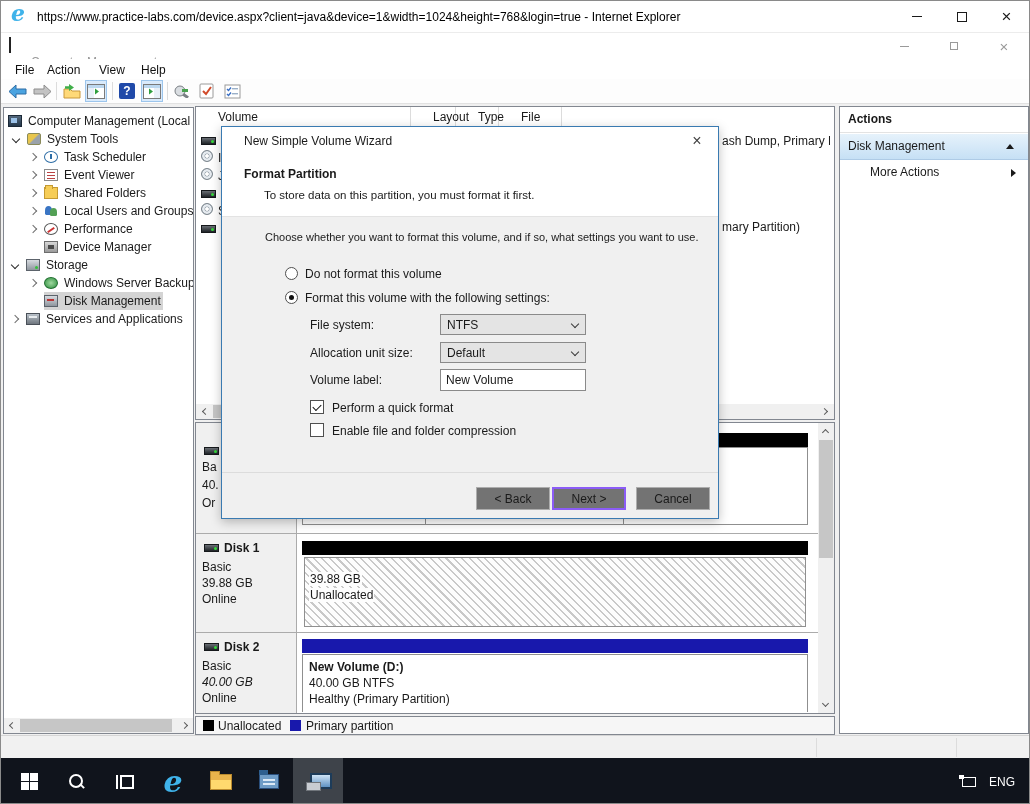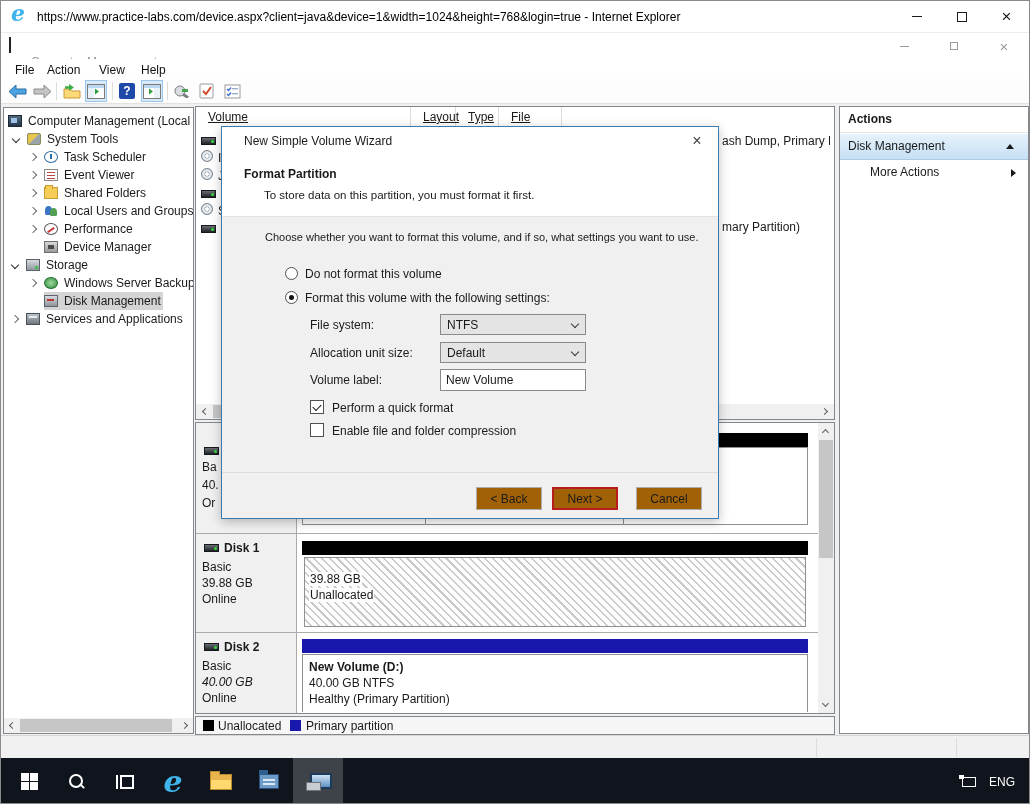--- a/index.html
+++ b/index.html
@@ -81,21 +81,21 @@
   .sb{background:#f0f0f0;}
   .sb-arrow{position:absolute;display:flex;align-items:center;justify-content:center;width:15px;height:15px;}
   .schev{display:inline-block;width:5px;height:5px;border-right:1.3px solid #5a5a5a;border-bottom:1.3px solid #5a5a5a;}
   .schev.left{transform:rotate(135deg);margin-left:2px;}
   .schev.right{transform:rotate(-45deg);margin-right:2px;}
   .schev.up{transform:rotate(-135deg);margin-top:2px;}
   .schev.down{transform:rotate(45deg);margin-bottom:2px;}
   .sb-thumb{position:absolute;background:#c6c6c6;}
 
   
-  .volhead-cell{position:absolute;top:0;height:30px;padding:3px 0 0 12px;border-right:1px solid #dcdcdc;color:#1a1a1a;text-decoration:underline;}
+  .volhead-cell{position:absolute;top:0;height:30px;padding:3px 0 0 22px;border-right:1px solid #dcdcdc;color:#1a1a1a;}
   .i-vdrive{display:inline-block;width:15px;height:8px;background:linear-gradient(#6a6f75,#1f2327);border:1px solid #15181b;position:relative;}
   .i-vdrive::after{content:"";position:absolute;right:1px;top:2px;width:3px;height:3px;border-radius:50%;background:#35d83b;}
   .i-cd{display:inline-block;width:12px;height:12px;border-radius:50%;border:1px solid #7b858d;
     background:radial-gradient(circle,#fff 0 1.5px,#9aa4ad 2px,#e6ebf0 3px 4.5px,#aeb8c0 5px);}
 
   
   .labelcell{position:absolute;left:0;width:101px;background:#f0f0f0;border-right:1px solid #ababab;}
   .diskline{position:absolute;left:0;width:622px;height:1px;background:#ababab;}
   .bar-black{position:absolute;background:#000;}
   .bar-blue{position:absolute;background:#1818ac;}
@@ -125,23 +125,23 @@
   .dlg-header{position:absolute;left:0;top:28px;width:100%;height:62px;background:#fff;border-bottom:1px solid #e3e3e3;}
   .radio{position:absolute;width:13px;height:13px;border:1px solid #4f4f4f;border-radius:50%;background:#fff;}
   .radio.sel::after{content:"";position:absolute;left:3px;top:3px;width:5px;height:5px;border-radius:50%;background:#111;}
   .combo{position:absolute;width:146px;height:21px;background:#e4e4e4;border:1px solid #8a8a8a;padding:3px 0 0 6px;}
   .combo .cchev{position:absolute;right:7px;top:6px;width:6px;height:6px;border-right:1.4px solid #3a3a3a;border-bottom:1.4px solid #3a3a3a;transform:rotate(45deg);}
   .txtinput{position:absolute;width:146px;height:22px;background:#fff;border:1px solid #8a8a8a;padding:0 5px;
     font-family:"Liberation Sans",sans-serif;font-size:12px;color:#1a1a1a;}
   .cb{position:absolute;width:14px;height:14px;background:#fff;border:1px solid #4f4f4f;}
   .cb.checked::after{content:"";position:absolute;left:2px;top:3px;width:7px;height:4px;border-left:1.8px solid #111;border-bottom:1.8px solid #111;transform:rotate(-45deg);}
   .dlg-sep{position:absolute;left:0;top:345px;width:100%;height:1px;background:#dcdcdc;}
-  .btn{position:absolute;width:66px;height:23px;background:#a16207;border:1px solid #adadad;
+  .btn{position:absolute;width:74px;height:23px;background:#737373;border:1px solid #adadad;
     display:flex;align-items:center;justify-content:center;font-size:12px;}
-  .btn.default{border:2px solid #b91c1c;}
+  .btn.default{border:2px solid #8b5cf6;}
 
   
   .statusstrip{left:0;top:734px;width:1030px;height:23px;background:#f1f1f1;border-top:1px solid #d5d5d5;}
   .ss-div{position:absolute;top:2px;width:1px;height:19px;background:#dcdcdc;}
   .taskbar{left:0;top:757px;width:1030px;height:47px;background:#10141c;}
   .task-btn{position:absolute;top:0;width:48px;height:47px;display:flex;align-items:center;justify-content:center;}
   .task-btn.active{background:#3e434a;}
   .underline{position:absolute;bottom:0;height:2px;background:#76b9ed;}
   .st-start{width:17px;height:17px;background:
       linear-gradient(#fff,#fff) 0 0/8px 8px no-repeat,

